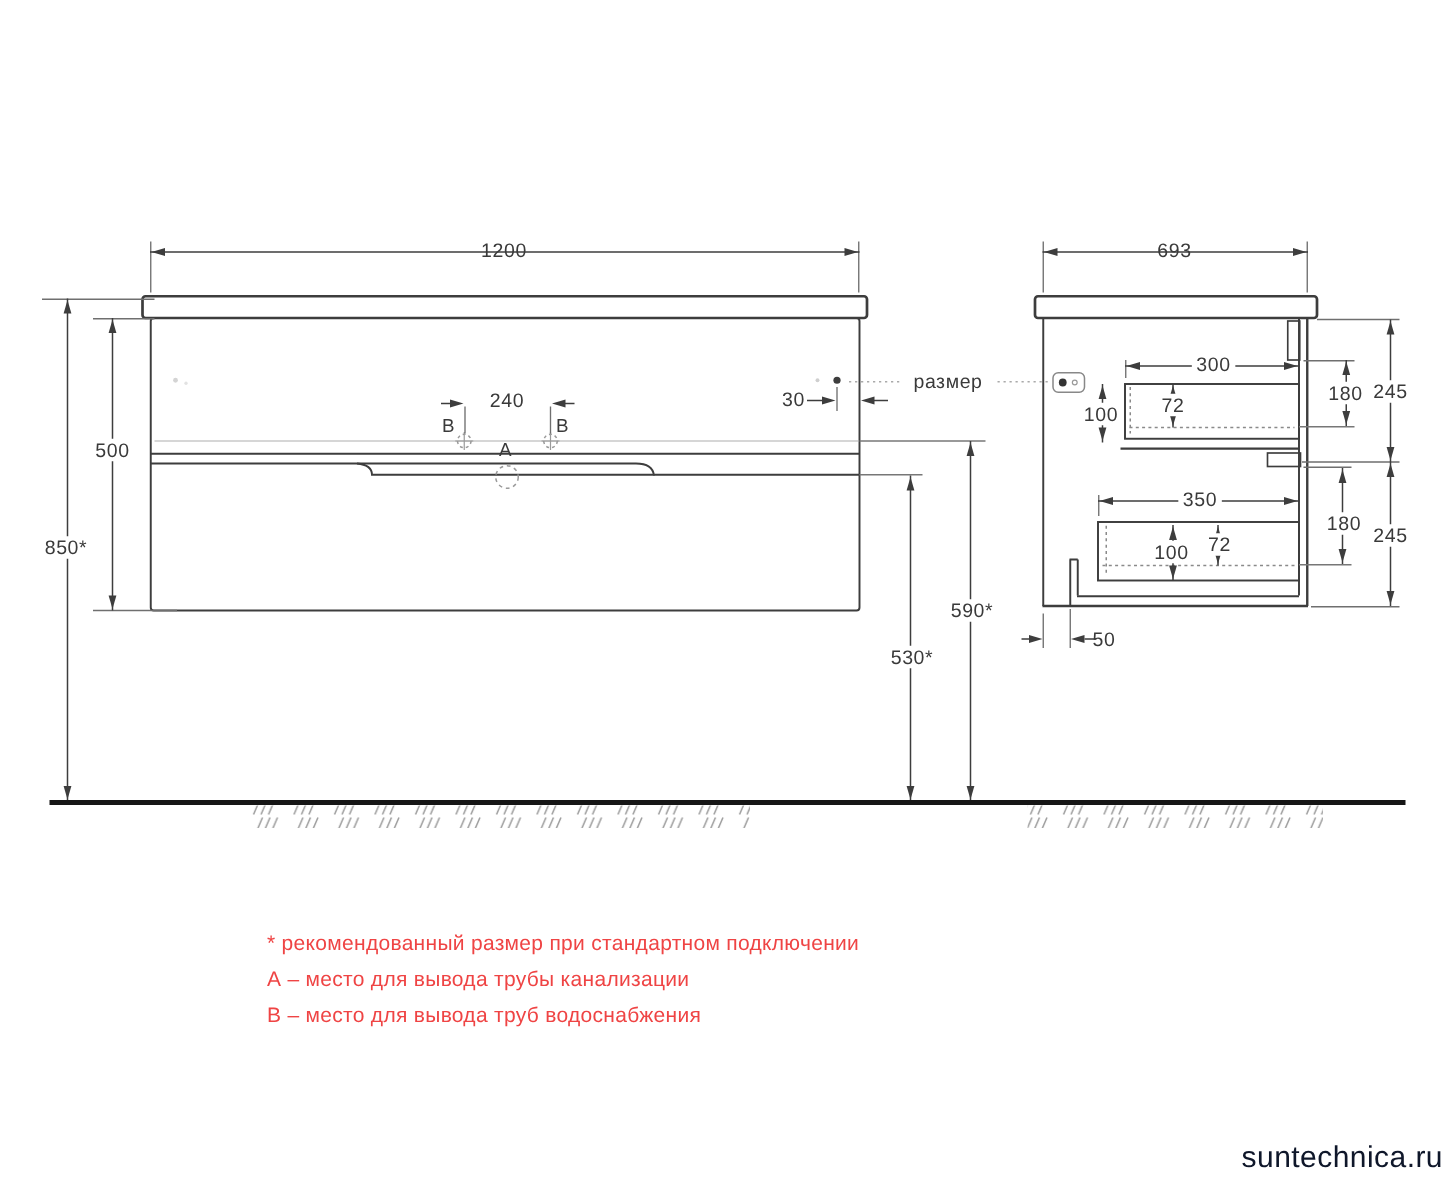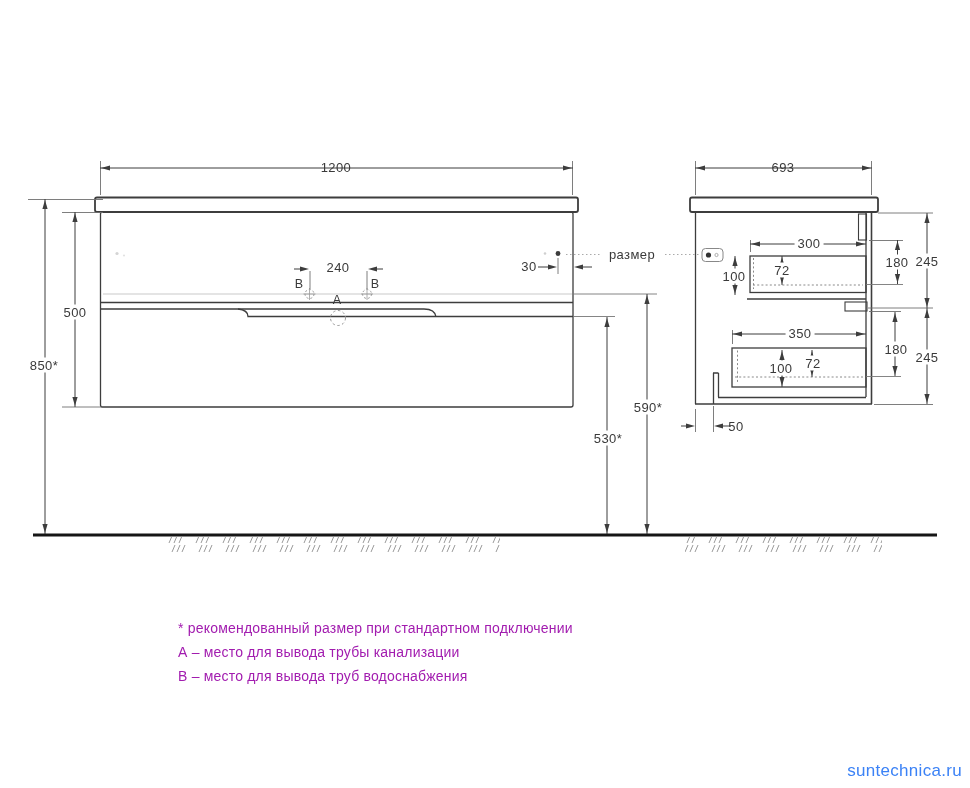--- a/index.html
+++ b/index.html
@@ -3,22 +3,22 @@
 <meta charset="utf-8">
 <style>
   html,body{margin:0;padding:0;background:#fff;}
   #stage{position:relative;width:970px;height:788px;background:#fff;overflow:hidden;
          font-family:"Liberation Sans","DejaVu Sans",sans-serif;text-align:right;}
   #linework{position:absolute;left:0;top:0;}
   .lbl{position:absolute;transform:translate(-50%,-50%);font-size:13px;font-weight:500;
        letter-spacing:.4px;color:#3a3a3a;white-space:nowrap;line-height:1;}
   .bg{background:#fff;padding:1px 3px;}
   .marker{font-size:12.5px;}
-  .note{position:absolute;font-size:14px;color:#a21caf;letter-spacing:.2px;white-space:nowrap;}
-  .wm{position:absolute;right:8px;top:761px;font-size:17px;color:#3b82f6;letter-spacing:.3px;}
+  .note{position:absolute;font-size:14px;color:#ef4444;letter-spacing:.2px;white-space:nowrap;}
+  .wm{position:absolute;right:8px;top:761px;font-size:20px;color:#0f172a;letter-spacing:.3px;}
 </style>
 </head>
 <body>
 
 <div id="stage">
 
   <svg id="linework" width="970" height="788" viewBox="0 0 970 788">
     <defs>
       <pattern id="hatch" patternUnits="userSpaceOnUse" width="27" height="16">
         <path d="M7 15 L13 1 M12 15 L18 1 M17 15 L23 1" stroke="#9a9a9a" stroke-width="1" fill="none"></path>
@@ -177,21 +177,21 @@
   </svg>
 
   <span class="lbl" style="left:336px;top:167px">1200</span>
   <span class="lbl" style="left:783px;top:167px">693</span>
   <span class="lbl" style="left:338px;top:267px">240</span>
   <span class="lbl marker" style="left:299px;top:284px">В</span>
   <span class="lbl marker" style="left:375px;top:284px">В</span>
   <span class="lbl marker" style="left:337px;top:300px">А</span>
   <span class="lbl" style="left:529px;top:266px">30</span>
   <span class="lbl bg" style="left:632px;top:254px">размер</span>
-  <span class="lbl bg" style="left:75px;top:312px">500</span>
+  <span class="lbl bg" style="left:75px;top:300px">500</span>
   <span class="lbl bg" style="left:44px;top:365px">850*</span>
   <span class="lbl bg" style="left:648px;top:407px">590*</span>
   <span class="lbl bg" style="left:608px;top:438px">530*</span>
   <span class="lbl bg" style="left:809px;top:243px">300</span>
   <span class="lbl bg" style="left:734px;top:276px">100</span>
   <span class="lbl bg" style="left:782px;top:270px">72</span>
   <span class="lbl bg" style="left:897px;top:262px">180</span>
   <span class="lbl bg" style="left:927px;top:261px">245</span>
   <span class="lbl bg" style="left:800px;top:333px">350</span>
   <span class="lbl bg" style="left:781px;top:368px">100</span>

